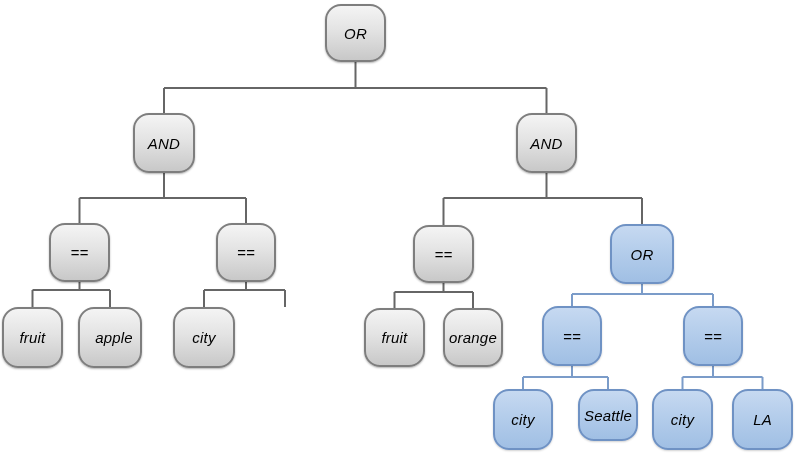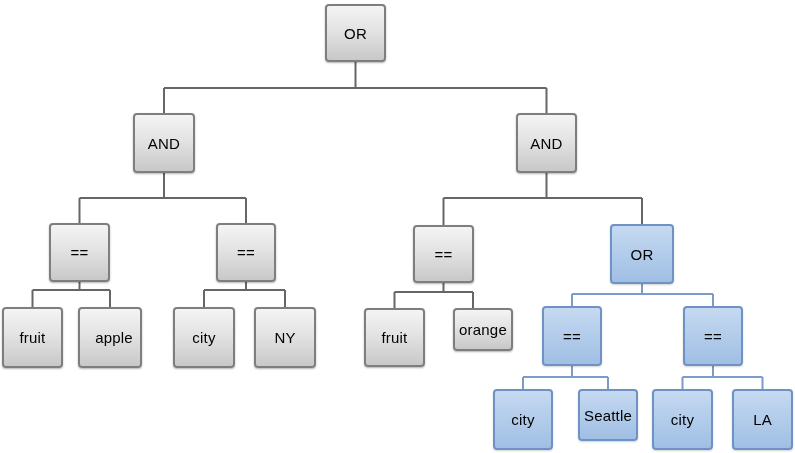--- a/index.html
+++ b/index.html
@@ -18,27 +18,28 @@
   #connector-layer {
     position: absolute;
     left: 0;
     top: 0;
     width: 795px;
     height: 453px;
   }
   .node {
     position: absolute;
     box-sizing: border-box;
-    border-radius: 4px;
+    border-radius: 16px;
     display: flex;
     align-items: center;
     justify-content: center;
     font-size: 15px;
     color: #000000;
     letter-spacing: 0.2px;
+    font-style: italic;
   }
   .node.gray {
     background: linear-gradient(to bottom, #f4f4f4 0%, #e3e3e3 45%, #c8c8c8 100%);
     border: 2px solid #7e7e7e;
     box-shadow: 0 1px 2px rgba(0,0,0,0.30);
   }
   .node.blue {
     background: linear-gradient(to bottom, #c6d9f1 0%, #b4cdeb 45%, #a0bfe4 100%);
     border: 2px solid #6f92c4;
     box-shadow: 0 1px 2px rgba(0,0,0,0.18);
@@ -99,29 +100,26 @@
   </div>
 
   <div class="node gray" style="left:78px;  top:307px; width:64px; height:61px;padding-left:8px;">
     <span class="lbl">apple</span>
   </div>
 
   <div class="node gray" style="left:173px; top:307px; width:62px; height:61px;">
     <span class="lbl">city</span>
   </div>
 
-  <div class="node gray" style="left:254px; top:307px; width:62px; height:61px;">
-    <span class="lbl">NY</span>
-  </div>
 
   <div class="node gray" style="left:364px; top:308px; width:61px; height:59px;">
     <span class="lbl">fruit</span>
   </div>
 
-  <div class="node gray" style="left:453px; top:308px; width:60px; height:43px;">
+  <div class="node gray" style="left:443px; top:308px; width:60px; height:59px;">
     <span class="lbl">orange</span>
   </div>
 
   <div class="node blue" style="left:542px; top:306px; width:60px; height:60px;">
     <span class="lbl">==</span>
   </div>
 
   <div class="node blue" style="left:683px; top:306px; width:60px; height:60px;">
     <span class="lbl">==</span>
   </div>

